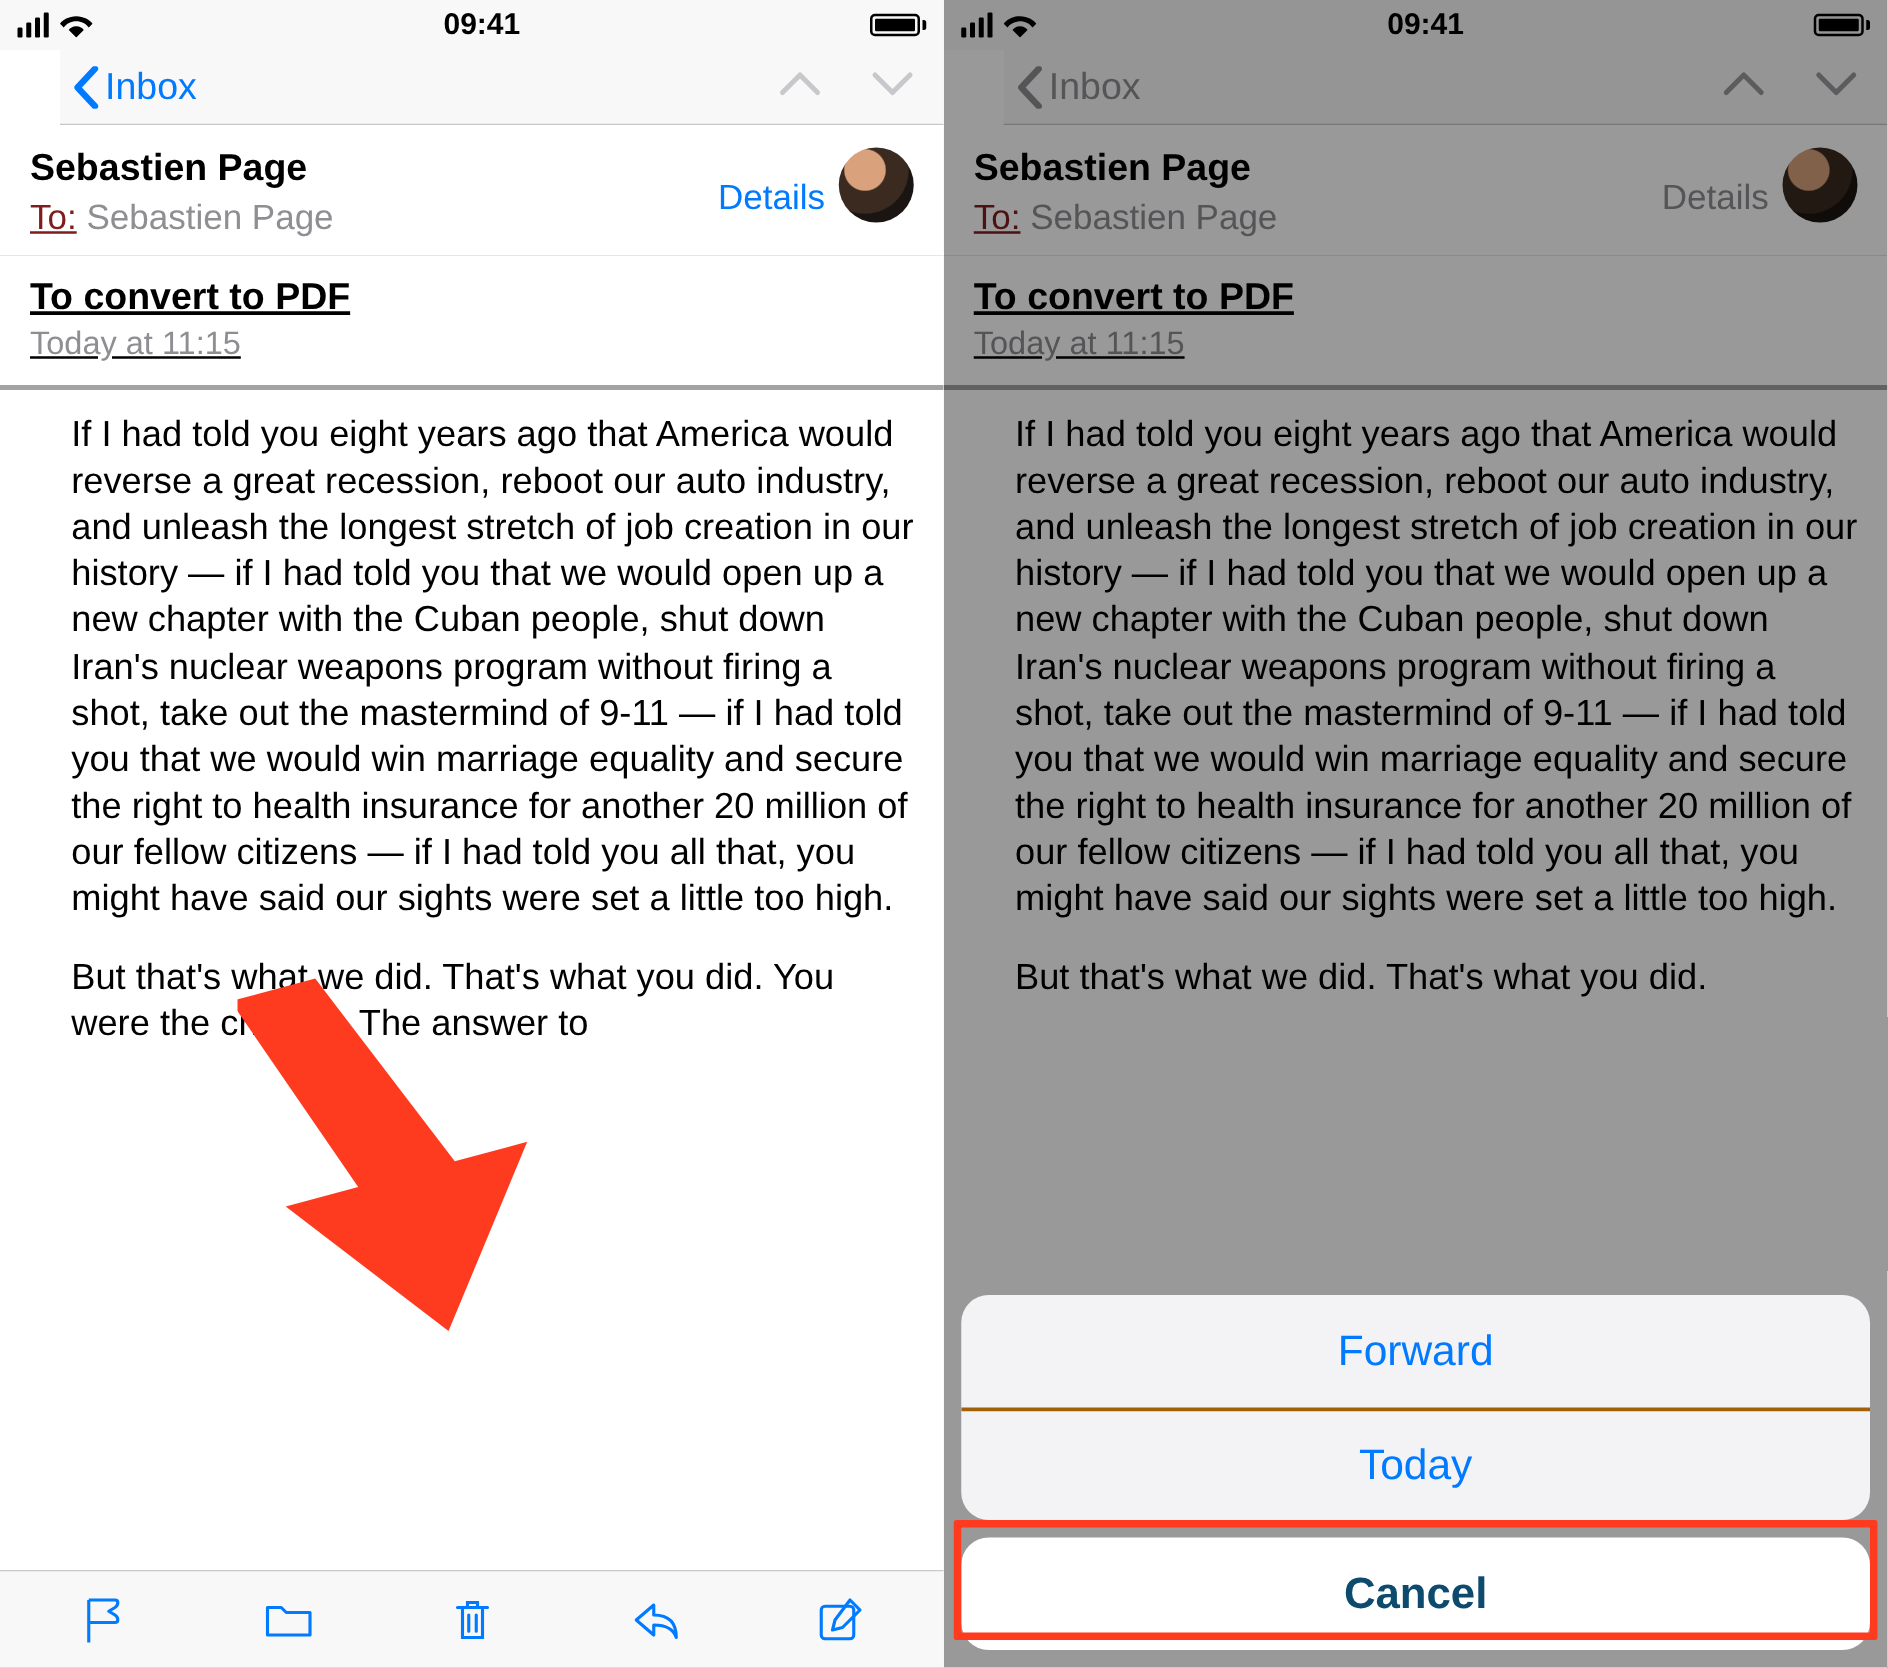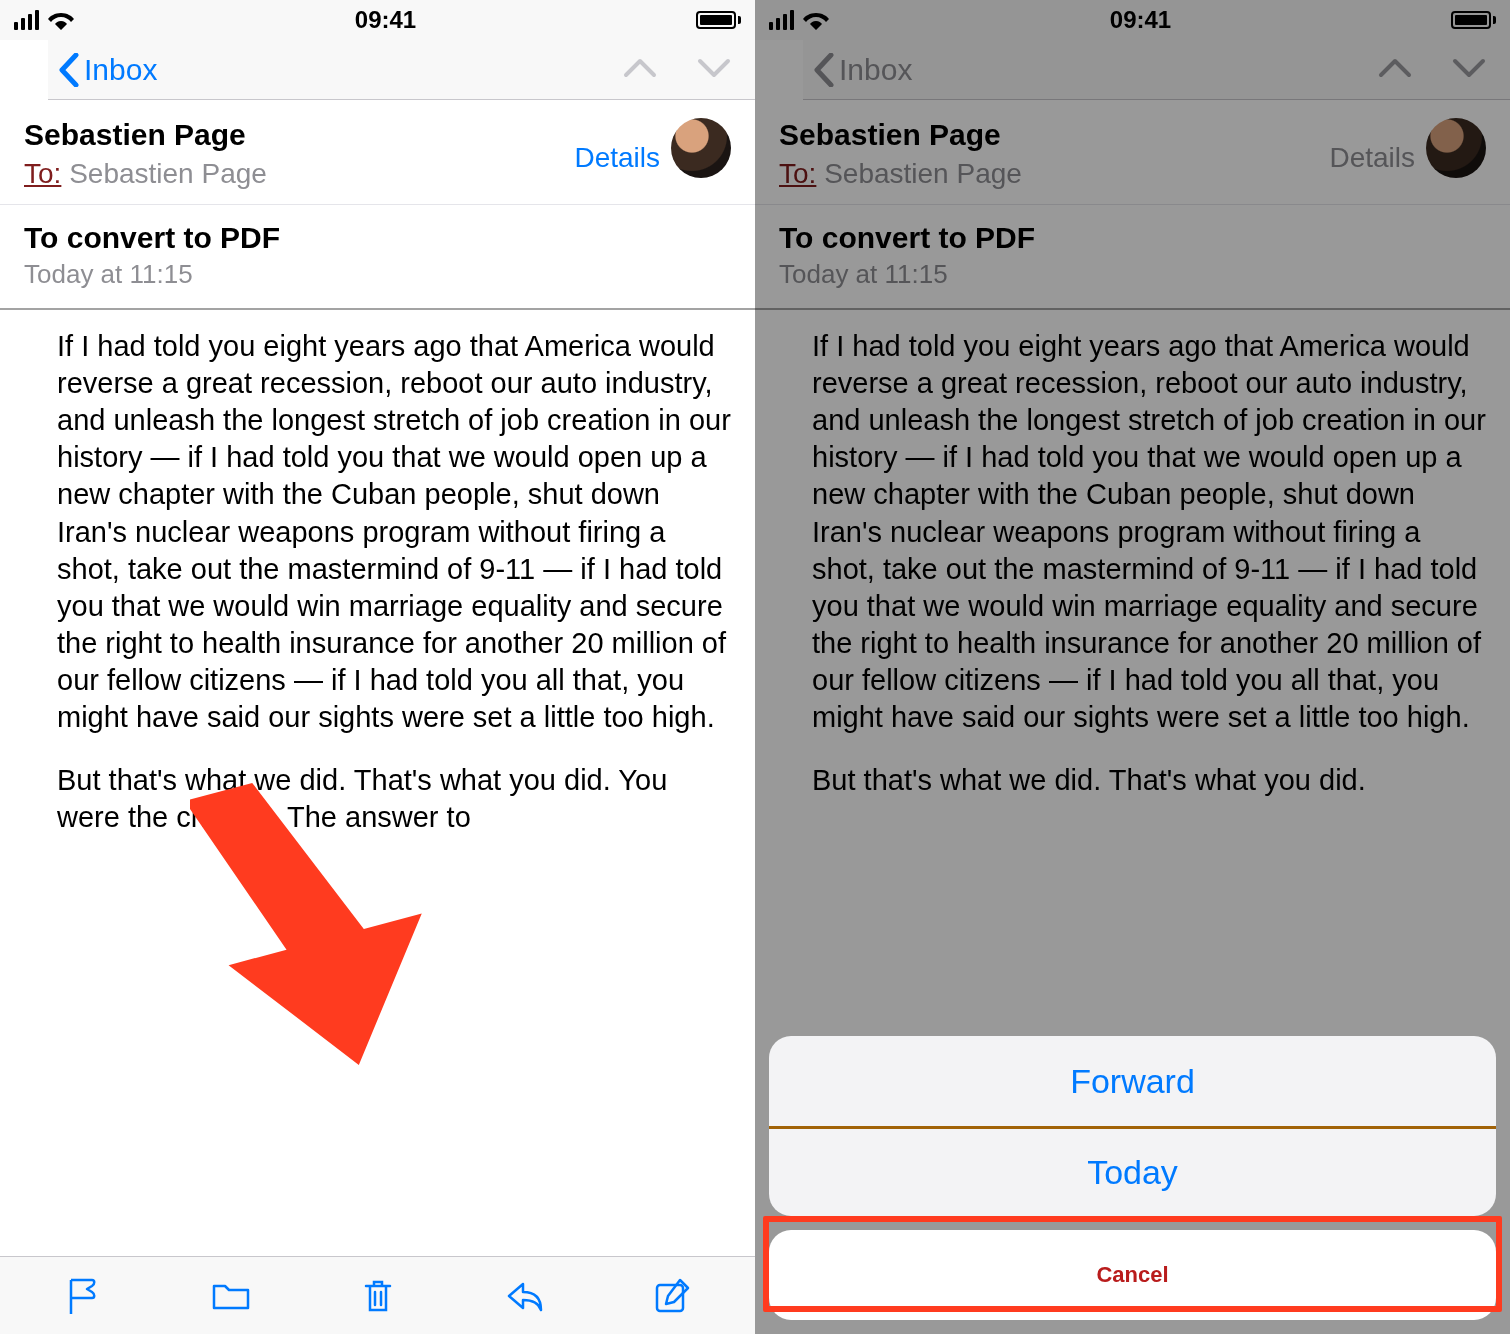--- a/index.html
+++ b/index.html
@@ -33,42 +33,42 @@
   
   .mail-header { background:#fff; padding:18px 24px 14px 24px; border-bottom:1px solid #e5e5ea; }
   .from-line { display:flex; align-items:flex-start; justify-content:space-between; }
   .from-name { font-size:30px; font-weight:700; color:#000; margin-bottom:6px;}
   .to-line { font-size:28px; color:#8e8e93;}
   .to-line .to-label { color:#7f1d1d;text-decoration:underline;}
   .right-cluster { display:flex; align-items:center; gap:11px;}
   .details-link { color:#007aff; font-size:28px; align-self:flex-end; margin-bottom:4px;}
   .avatar { width:60px; height:60px; border-radius:30px; background: radial-gradient(circle at 35% 30%, #d9a27d 0 28%, #3b2a20 30% 60%, #1a1412 62% 100%); }
 
-  .subject-block { background:#fff; padding:16px 24px 18px 24px; border-bottom:2px solid #a3a3a3;}
+  .subject-block { background:#fff; padding:16px 24px 18px 24px; border-bottom:4px solid #a3a3a3;text-decoration:underline;}
   .subject { font-size:30px; font-weight:700; margin-bottom:4px;}
   .date { font-size:26px; color:#8e8e93;}
 
   .body-text { padding:18px 24px; font-size:29px; line-height:1.28; color:#000;}
   .body-text p { margin-bottom:26px;margin-left:33px; }
 
   
   .toolbar { position:absolute; bottom:0; left:0; right:0; height:78px; background:#f8f8f8; border-top:1px solid #c8c7cc; display:flex; align-items:center; justify-content:space-around; padding:0 10px;}
   .tb-icon { color:#007aff; display:flex; align-items:center; justify-content:center;}
   .tb-icon svg { width:44px; height:44px; }
 
   
   .red-arrow { position:absolute; left:190px; top:770px; z-index:3; pointer-events:none;}
 
   
   .action-sheet { position:absolute; left:14px; right:14px; bottom:14px; z-index:10;}
   .sheet-group { background:#f3f3f5; border-radius:22px; overflow:hidden; margin-bottom:14px;}
   .sheet-btn { height:90px; display:flex; align-items:center; justify-content:center; font-size:34px; color:#007aff; border-top:3px solid #a16207;}
   .sheet-btn:first-child { border-top:none;}
   .cancel-group { background:#fff; border-radius:22px; }
-  .cancel-btn { height:90px; display:flex; align-items:center; justify-content:center; font-size:22px; font-weight:600; color:#b91c1c;}
+  .cancel-btn { height:90px; display:flex; align-items:center; justify-content:center; font-size:35px; font-weight:600; color:#0c4a6e;}
   .highlight-ring { position:absolute; border:6px solid #ff3b1f; border-radius:2px; pointer-events:none;}
 
   .grey-text { color:#8e8e93 !important; }
 </style>
 </head>
 <body>
 
 <div class="phone">
   <div class="status-bar">
     <div class="status-left">

